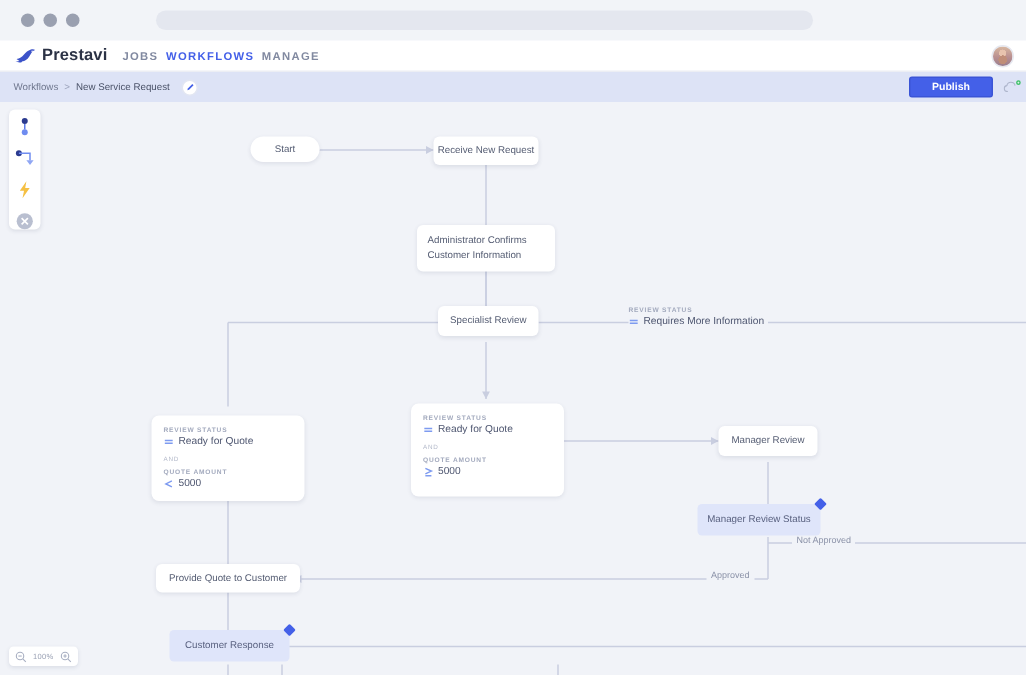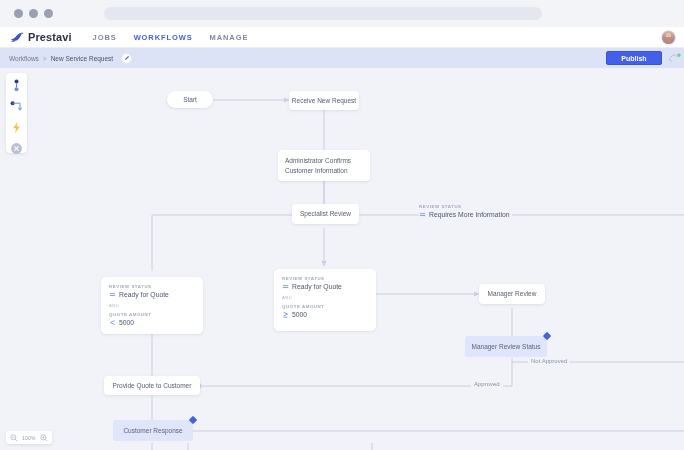--- a/index.html
+++ b/index.html
@@ -27,21 +27,21 @@
   .navbar {
     position:absolute; left:0; top:27px; width:684px; height:21px;
     background:#ffffff; display:flex; align-items:center;
     border-bottom:1px solid #eceef4;
   }
   .brand { display:flex; align-items:center; margin-left:10px; gap:4px; }
   .brand-logo { width:14px; height:11px; display:block; }
   .brand-name {
     font-size:11px; font-weight:bold; color:#2b3245; letter-spacing:.1px;
   }
-  .navlinks { display:flex; gap:17px; margin-left:21px; }
+  .navlinks { display:flex; gap:5px; margin-left:10px; }
   .navlink {
     font-size:7.5px; letter-spacing:.9px; color:#8189a0; font-weight:bold;
     cursor:pointer; text-transform:uppercase;
   }
   .navlink.active { color:#4460e8; }
   .avatar {
     position:absolute; right:8px; top:3px; width:15px; height:15px;
     border-radius:50%; overflow:hidden;
     background:
       radial-gradient(circle at 50% 68%, #c08e78 0 26%, transparent 27%),

